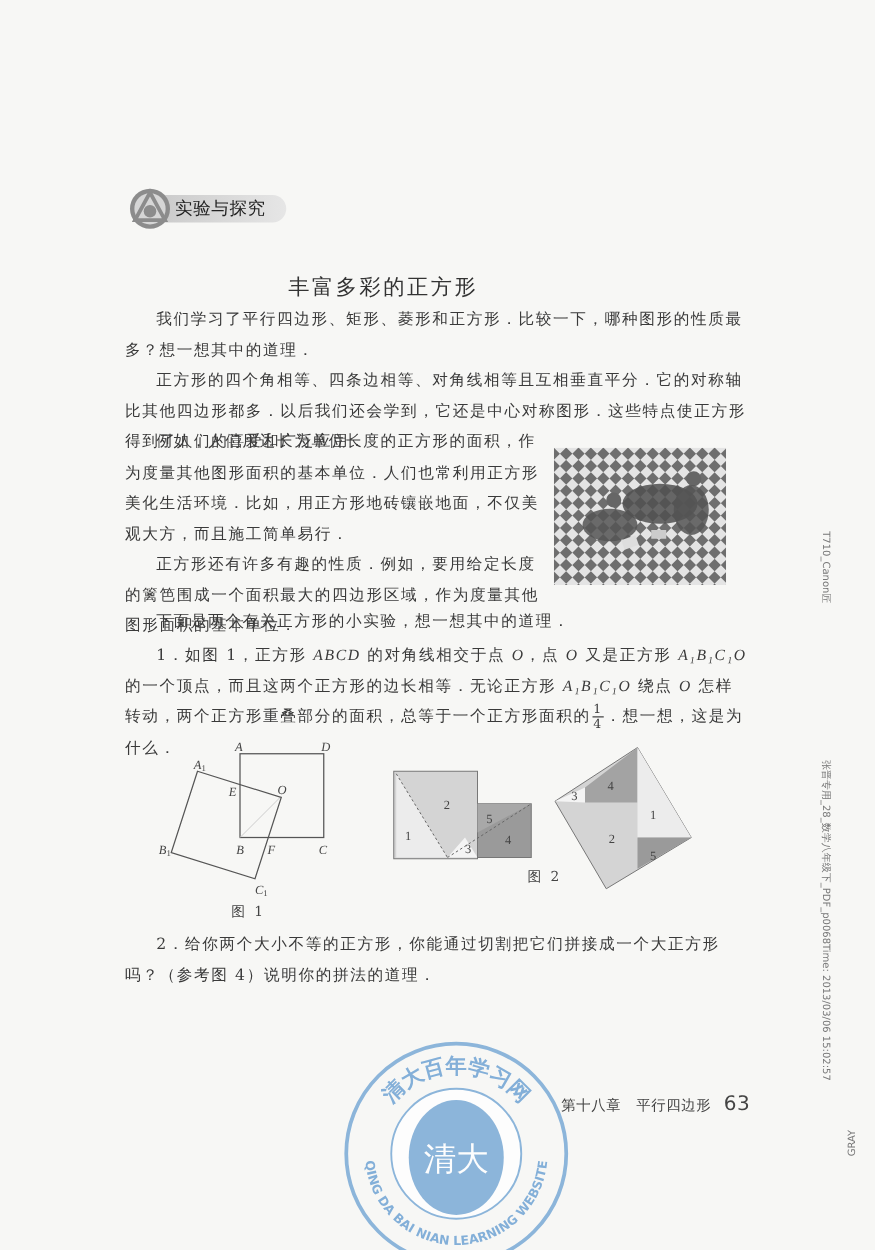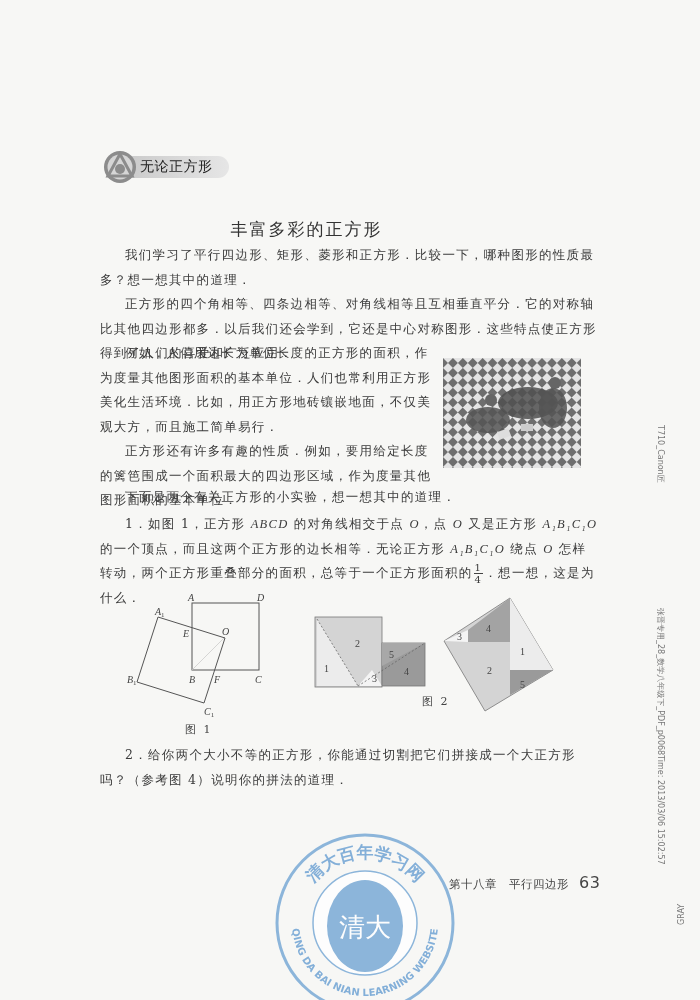--- a/index.html
+++ b/index.html
@@ -41,21 +41,21 @@
 <body>
 
 <div class="abs section-badge">
   <div class="badge-bar"></div>
   <svg class="badge-icon" viewBox="0 0 34 34">
     <circle cx="17" cy="17" r="16" fill="#8c8c8c"></circle>
     <circle cx="17" cy="17" r="12.5" fill="#d6d6d6"></circle>
     <polygon points="17,4 29,26 5,26" fill="none" stroke="#8c8c8c" stroke-width="3"></polygon>
     <circle cx="17" cy="19" r="5" fill="#8c8c8c"></circle>
   </svg>
-  <span class="badge-text">无论正方形</span>
+  <span class="badge-text">实验与探究</span>
 </div>
 
 <div class="abs title">丰富多彩的正方形</div>
 
 <div class="abs para p1">我们学习了平行四边形、矩形、菱形和正方形．比较一下，哪种图形的性质最多？想一想其中的道理．</div>
 <div class="abs para p2">正方形的四个角相等、四条边相等、对角线相等且互相垂直平分．它的对称轴比其他四边形都多．以后我们还会学到，它还是中心对称图形．这些特点使正方形得到了人们的喜爱和广泛应用．</div>
 <div class="abs para p3">例如，人们用边长为单位长度的正方形的面积，作为度量其他图形面积的基本单位．人们也常利用正方形美化生活环境．比如，用正方形地砖镶嵌地面，不仅美观大方，而且施工简单易行．</div>
 <div class="abs para p4">正方形还有许多有趣的性质．例如，要用给定长度的篱笆围成一个面积最大的四边形区域，作为度量其他图形面积的基本单位．</div>
 <div class="abs para p5">下面是两个有关正方形的小实验，想一想其中的道理．</div>
 <div class="abs para p6"><span>1．如图 1，正方形 </span><i class="m">ABCD</i><span> 的对角线相交于点 </span><i class="m">O</i><span>，点 </span><i class="m">O</i><span> 又是正方形 </span><i class="m">A₁B₁C₁O</i><span> 的一个顶点，而且这两个正方形的边长相等．无论正方形 </span><i class="m">A₁B₁C₁O</i><span> 绕点 </span><i class="m">O</i><span> 怎样转动，两个正方形重叠部分的面积，总等于一个正方形面积的</span><span class="frac"><span class="num">1</span><span class="den">4</span></span><span>．想一想，这是为什么．</span></div>

